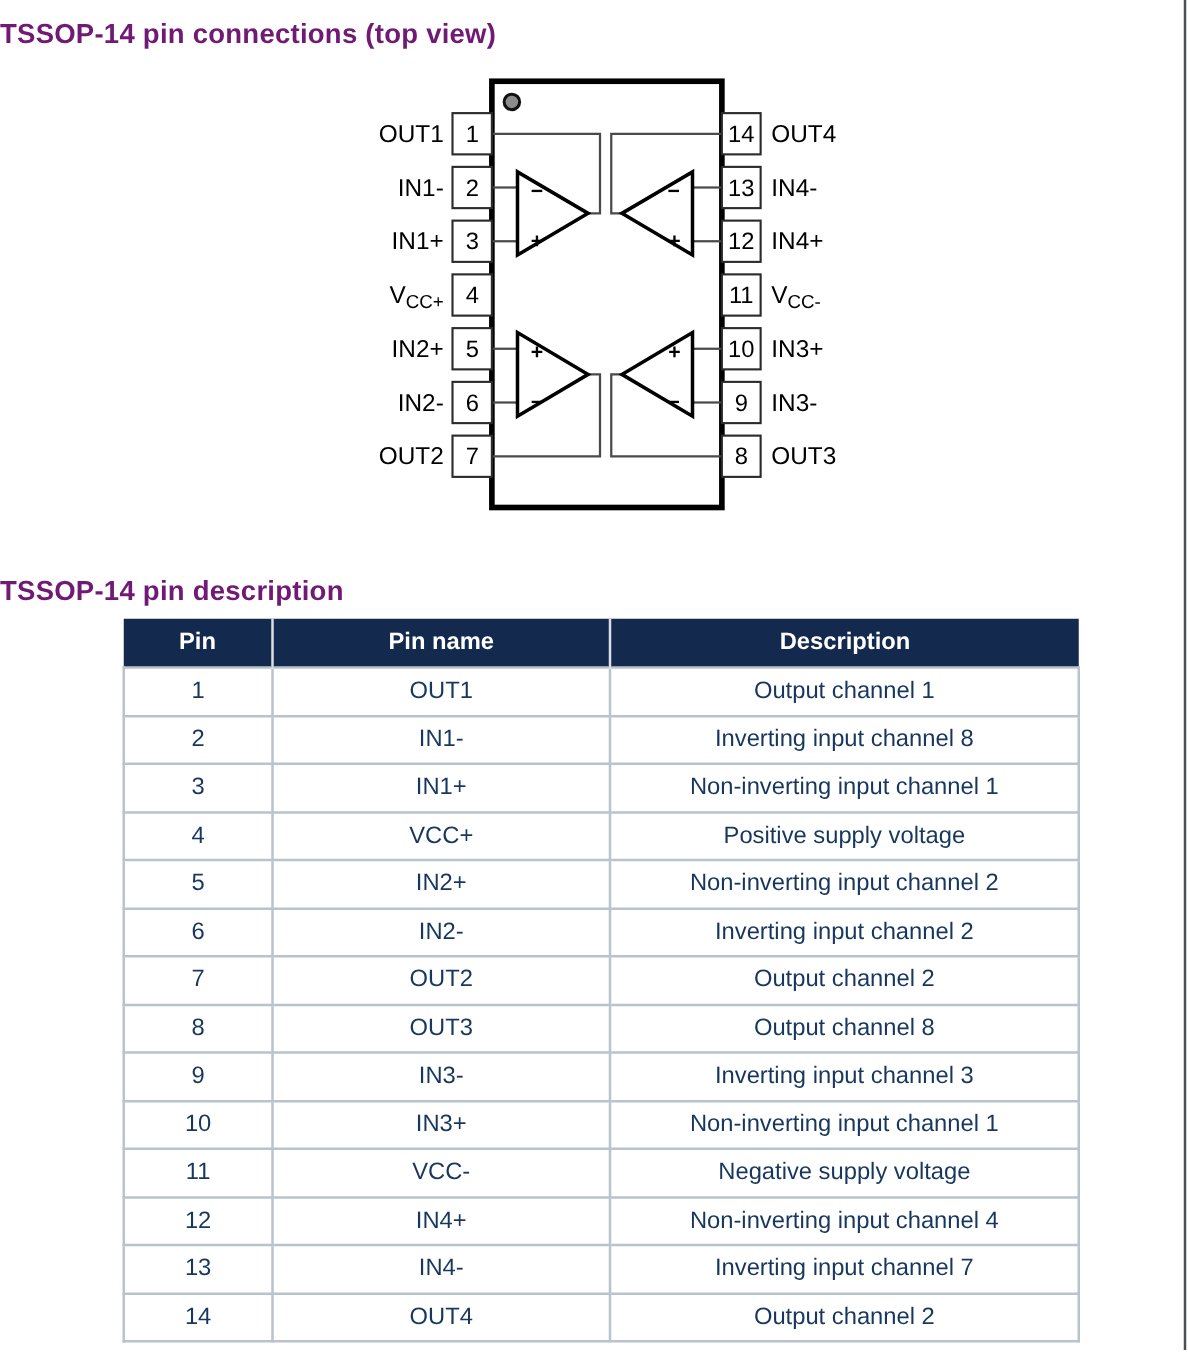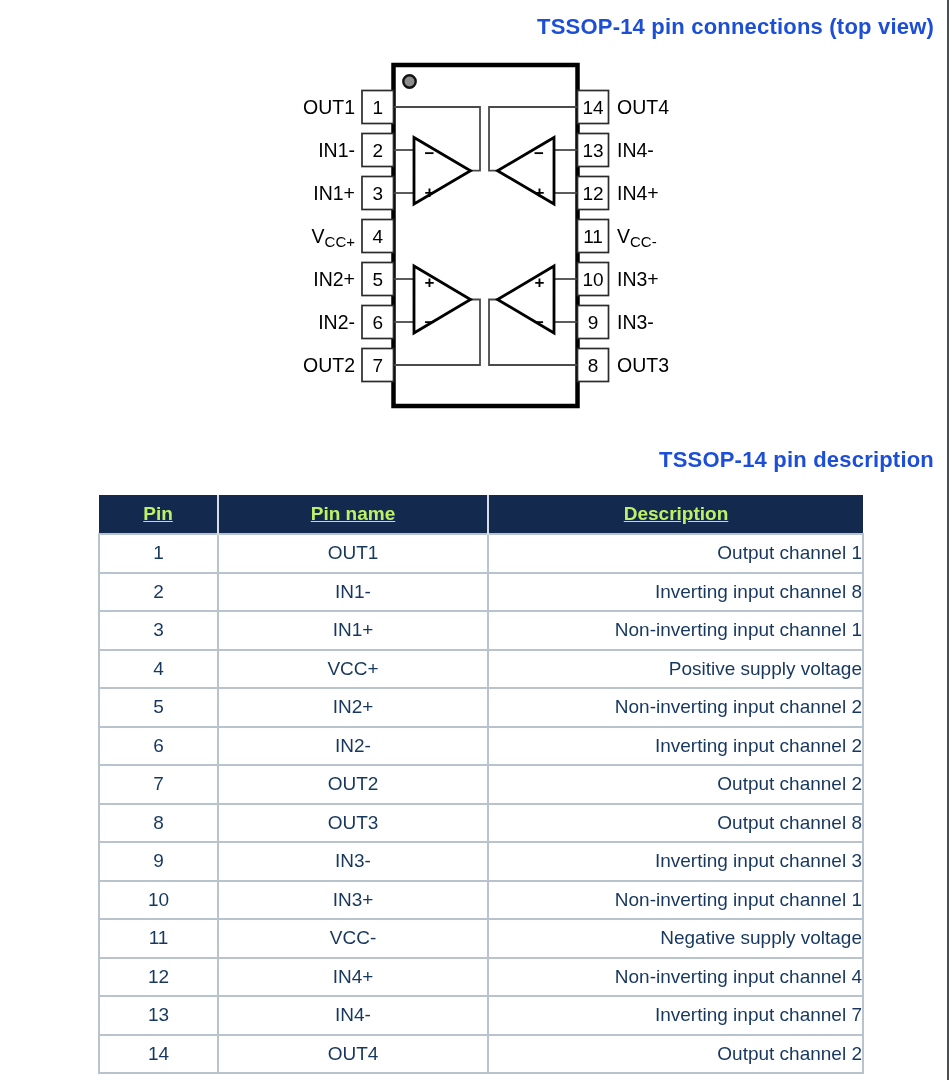--- a/index.html
+++ b/index.html
@@ -11,28 +11,28 @@
     width: 950px;
     height: 1090px;
     position: relative;
     font-family: "Liberation Sans", sans-serif;
     overflow: hidden;
   }
   .section-title {
     position: absolute;
     left: 0;
     width: 934px;
-    text-align: right;
+    text-align: left;
     font-size: 22px;
     font-weight: bold;
-    color: #1d4ed8;
+    color: #701a75;
     letter-spacing: 0.2px;
   }
   #diagram-title { top: 14px; }
-  #table-title  { top: 447px; }
+  #table-title  { top: 460px; }
 
   #pin-diagram-svg {
     position: absolute;
     top: 0;
     left: 0;
   }
 
   .svg-label  { font-size: 19.5px; fill: #000000; }
   .svg-sub    { font-size: 15px; }
   .svg-number { font-size: 19px;  fill: #000000; }
@@ -46,41 +46,40 @@
     border-collapse: collapse;
     table-layout: fixed;
     font-size: 19px;
   }
   #pin-table col.c-pin  { width: 119px; }
   #pin-table col.c-name { width: 270px; }
   #pin-table col.c-desc { width: 375px; }
 
   #pin-table th {
     background: #14294e;
-    color: #bef264;
+    color: #ffffff;
     font-weight: bold;
     font-size: 19px;
     height: 38px;
     text-align: center;
     padding: 0;
     border: none;
-    text-decoration: underline;
   }
   #pin-table th.sep { border-right: 2px solid #d9dee4; }
 
   #pin-table td {
     height: 36.5px;
     padding: 0;
     border: 2px solid #b9c3cd;
     color: #17375e;
     background: #ffffff;
   }
   #pin-table td.pin-col,
   #pin-table td.name-col { text-align: center; }
-  #pin-table td.desc-col { text-align: right; padding-left: 0; }
+  #pin-table td.desc-col { text-align: center; padding-left: 0; }
 
   #page-edge-line {
     position: absolute;
     left: 947px;
     top: 0;
     width: 1.5px;
     height: 1080px;
     background: #4a4f54;
   }
 </style>

